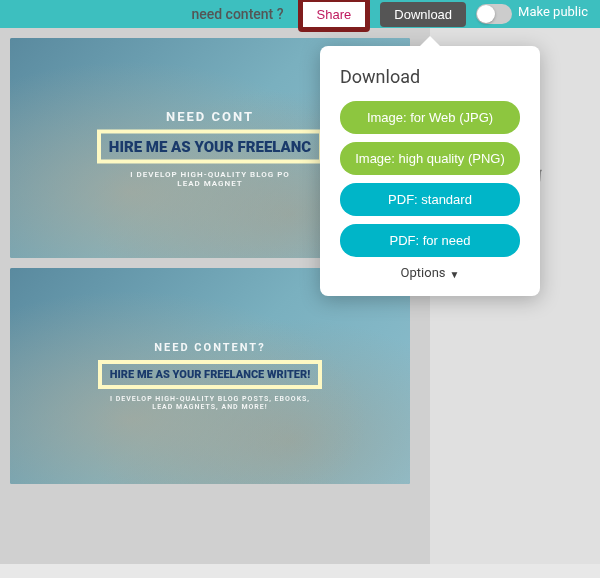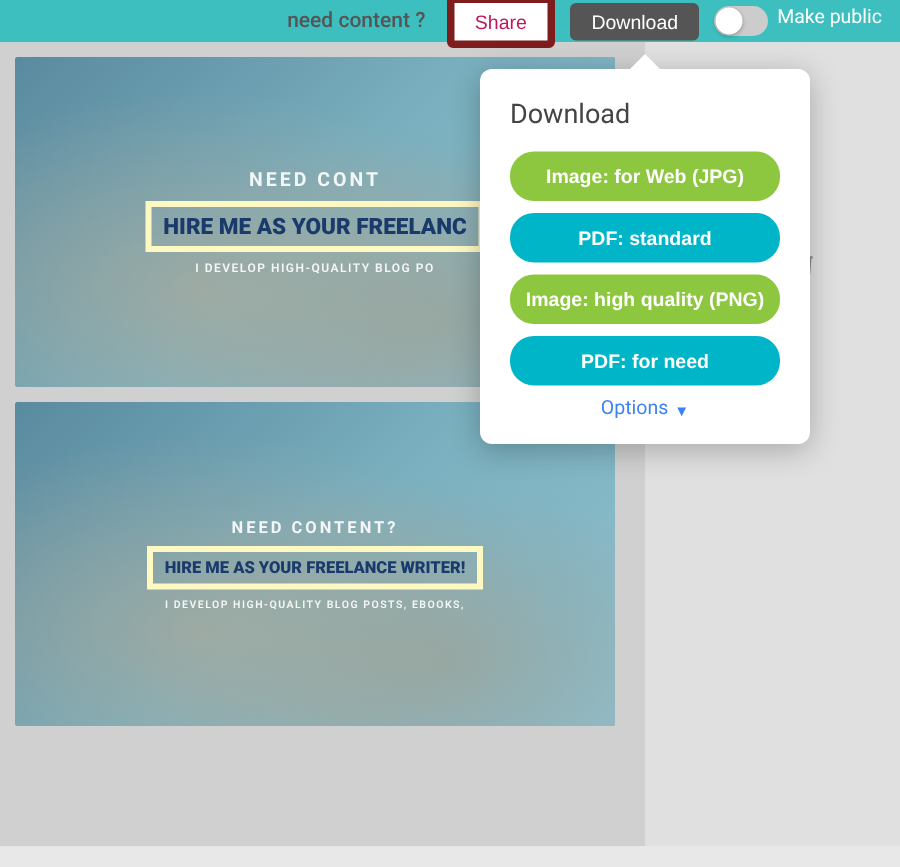--- a/index.html
+++ b/index.html
@@ -244,41 +244,41 @@
       margin-bottom: 14px;
     }
 
     .popup-btn {
       display: block;
       width: 100%;
       padding: 9px 0;
       border: none;
       border-radius: 16px;
       font-size: 13px;
-      font-weight: 700;
+      font-weight: 400;
       color: #fff;
       cursor: pointer;
       margin-bottom: 8px;
       text-align: center;
     }
 
     .btn-green {
       background: #8dc63f;
     }
 
     .btn-cyan {
       background: #00b5c8;
     }
 
     .options-link {
       display: flex;
       align-items: flex-end;
       justify-content: center;
       gap: 4px;
-      color: #3b82f6;
+      color: #404040;
       font-size: 13px;
       cursor: pointer;
       margin-top: 4px;
     }
 
     .options-arrow {
       font-size: 10px;
     }
   </style>
 </head>
@@ -300,30 +300,32 @@
 
   <div class="canvas-area">
 
     <div class="design-card design-card-1">
       <div class="card-bg"></div>
       <div class="card-image-overlay"></div>
       <div class="card-text-block">
         <div class="card-label">NEED CONT</div>
         <div class="card-title">HIRE ME AS YOUR FREELANC</div>
         <div class="card-subtitle">I DEVELOP HIGH-QUALITY BLOG PO</div>
+        <div class="card-subtitle">LEAD MAGNET</div>
       </div>
     </div>
 
     <div class="design-card design-card-2 card-2">
       <div class="card-bg"></div>
       <div class="card-image-overlay"></div>
       <div class="card-text-block">
         <div class="card-label">NEED CONTENT?</div>
         <div class="card-title">HIRE ME AS YOUR FREELANCE WRITER!</div>
         <div class="card-subtitle">I DEVELOP HIGH-QUALITY BLOG POSTS, EBOOKS,</div>
+        <div class="card-subtitle">LEAD MAGNETS, AND MORE!</div>
       </div>
     </div>
   </div>
 
   <div class="right-panel">
     <div class="panel-icon">
       ⠿
     </div>
     <span class="page-number">2</span>
     <div class="panel-actions">
@@ -342,20 +344,20 @@
         </svg>
       </button>
     </div>
   </div>
 </div>
 
 <div class="download-popup">
   <div class="popup-arrow"></div>
   <div class="popup-title">Download</div>
   <button class="popup-btn btn-green">Image: for Web (JPG)</button>
+  <button class="popup-btn btn-green">Image: high quality (PNG)</button>
   <button class="popup-btn btn-cyan">PDF: standard</button>
-  <button class="popup-btn btn-green">Image: high quality (PNG)</button>
   <button class="popup-btn btn-cyan">PDF: for need</button>
   <div class="options-link">
     <span>Options</span>
     <span class="options-arrow">▼</span>
   </div>
 </div>
 
 </body></html>

